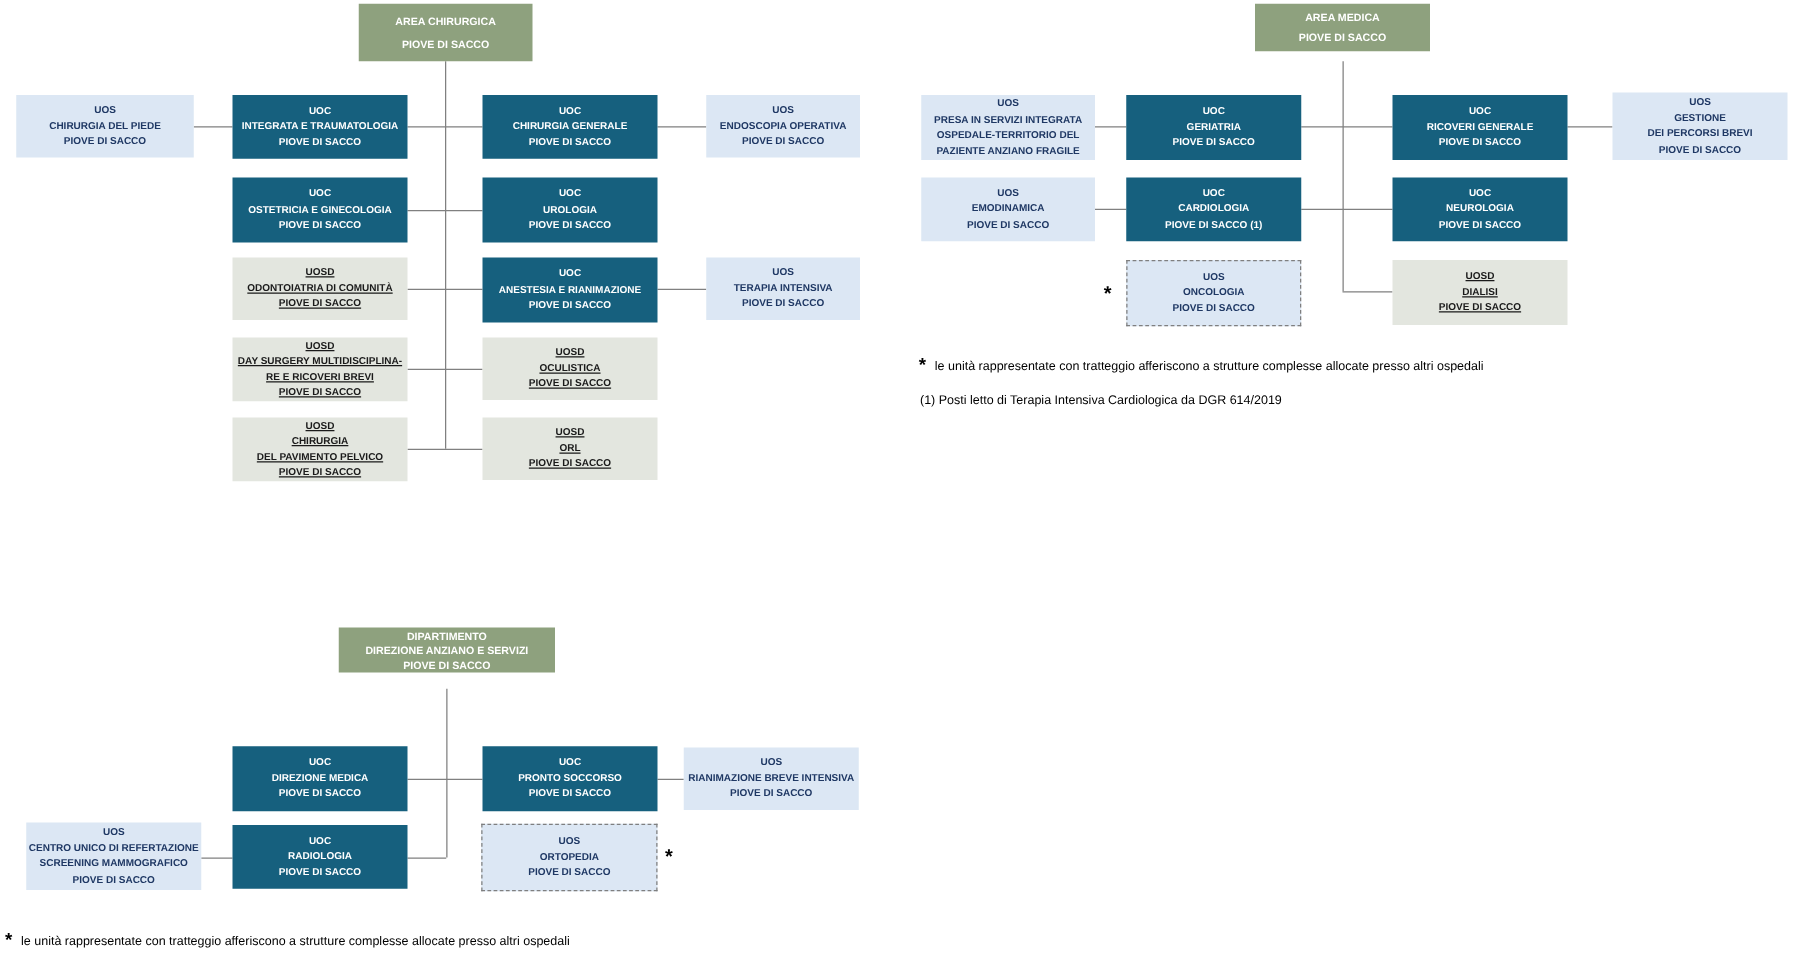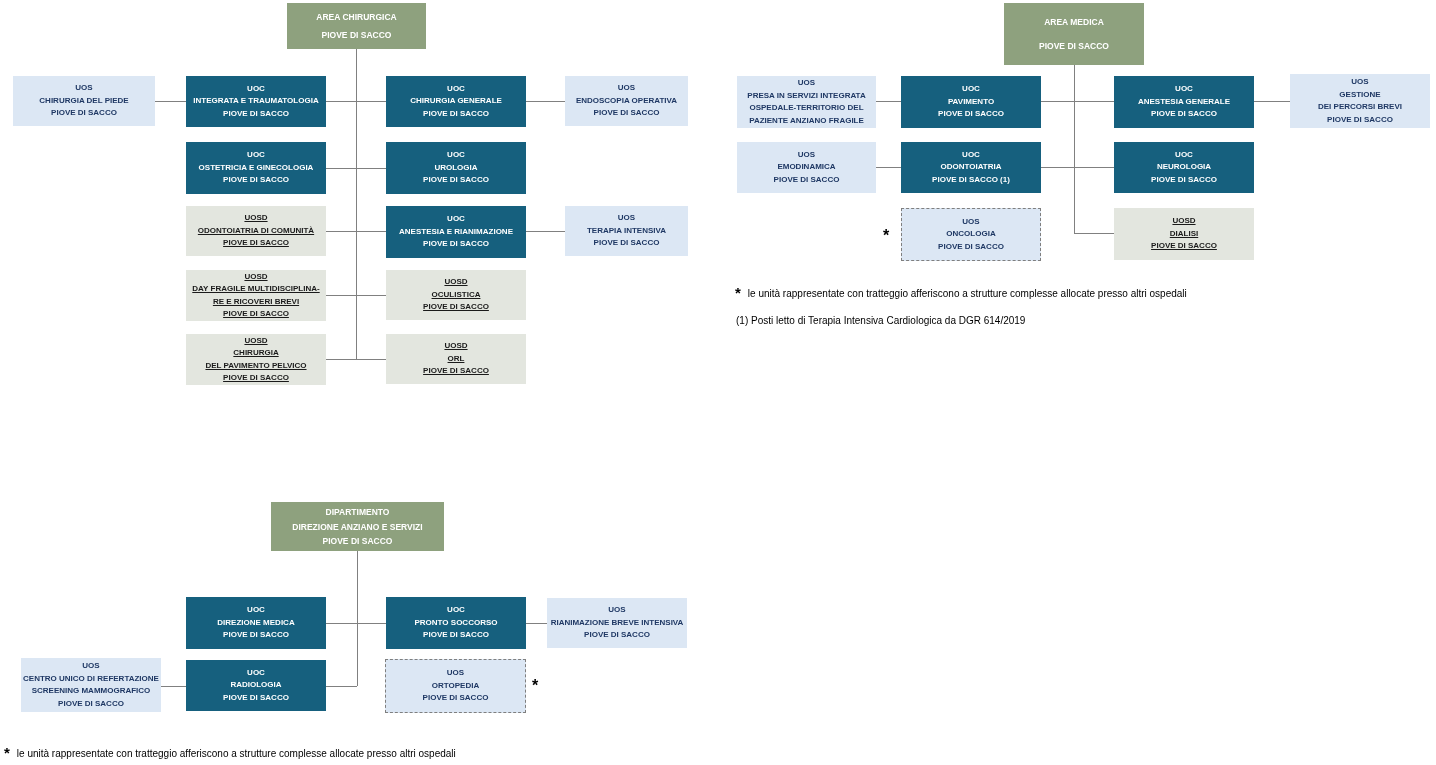--- a/index.html
+++ b/index.html
@@ -103,92 +103,92 @@
         <div class="bline">ANESTESIA E RIANIMAZIONE</div>
         <div class="bline">PIOVE DI SACCO</div>
       </div>
       <div class="node uos" style="left: 565px; top: 206px; width: 123px; height: 50px;">
         <div class="bline">UOS</div>
         <div class="bline">TERAPIA INTENSIVA</div>
         <div class="bline">PIOVE DI SACCO</div>
       </div>
       <div class="node uosd" style="left: 186px; top: 270px; width: 140px; height: 51px;">
         <div class="bline">UOSD</div>
-        <div class="bline">DAY FRAGILE MULTIDISCIPLINA-</div>
+        <div class="bline">DAY SURGERY MULTIDISCIPLINA-</div>
         <div class="bline">RE E RICOVERI BREVI</div>
         <div class="bline">PIOVE DI SACCO</div>
       </div>
       <div class="node uosd" style="left: 386px; top: 270px; width: 140px; height: 50px;">
         <div class="bline">UOSD</div>
         <div class="bline">OCULISTICA</div>
         <div class="bline">PIOVE DI SACCO</div>
       </div>
       <div class="node uosd" style="left: 186px; top: 334px; width: 140px; height: 51px;">
         <div class="bline">UOSD</div>
         <div class="bline">CHIRURGIA</div>
         <div class="bline">DEL PAVIMENTO PELVICO</div>
         <div class="bline">PIOVE DI SACCO</div>
       </div>
       <div class="node uosd" style="left: 386px; top: 334px; width: 140px; height: 50px;">
         <div class="bline">UOSD</div>
         <div class="bline">ORL</div>
         <div class="bline">PIOVE DI SACCO</div>
       </div>
-      <div class="node header" style="left: 1004px; top: 3px; width: 140px; height: 62px;">
+      <div class="node header" style="left: 1004px; top: 3px; width: 140px; height: 38px;">
         <div class="bline">AREA MEDICA</div>
         <div class="bline">PIOVE DI SACCO</div>
       </div>
       <div class="node uos" style="left: 737px; top: 76px; width: 139px; height: 52px;">
         <div class="bline">UOS</div>
         <div class="bline">PRESA IN SERVIZI INTEGRATA</div>
         <div class="bline">OSPEDALE-TERRITORIO DEL</div>
         <div class="bline">PAZIENTE ANZIANO FRAGILE</div>
       </div>
       <div class="node uoc" style="left: 901px; top: 76px; width: 140px; height: 52px;">
         <div class="bline">UOC</div>
-        <div class="bline">PAVIMENTO</div>
+        <div class="bline">GERIATRIA</div>
         <div class="bline">PIOVE DI SACCO</div>
       </div>
       <div class="node uoc" style="left: 1114px; top: 76px; width: 140px; height: 52px;">
         <div class="bline">UOC</div>
-        <div class="bline">ANESTESIA GENERALE</div>
+        <div class="bline">RICOVERI GENERALE</div>
         <div class="bline">PIOVE DI SACCO</div>
       </div>
       <div class="node uos" style="left: 1290px; top: 74px; width: 140px; height: 54px;">
         <div class="bline">UOS</div>
         <div class="bline">GESTIONE</div>
         <div class="bline">DEI PERCORSI BREVI</div>
         <div class="bline">PIOVE DI SACCO</div>
       </div>
       <div class="node uos" style="left: 737px; top: 142px; width: 139px; height: 51px;">
         <div class="bline">UOS</div>
         <div class="bline">EMODINAMICA</div>
         <div class="bline">PIOVE DI SACCO</div>
       </div>
       <div class="node uoc" style="left: 901px; top: 142px; width: 140px; height: 51px;">
         <div class="bline">UOC</div>
-        <div class="bline">ODONTOIATRIA</div>
+        <div class="bline">CARDIOLOGIA</div>
         <div class="bline">PIOVE DI SACCO (1)</div>
       </div>
       <div class="node uoc" style="left: 1114px; top: 142px; width: 140px; height: 51px;">
         <div class="bline">UOC</div>
         <div class="bline">NEUROLOGIA</div>
         <div class="bline">PIOVE DI SACCO</div>
       </div>
       <div class="node uos-dashed" style="left: 901px; top: 208px; width: 140px; height: 53px;">
         <div class="bline">UOS</div>
         <div class="bline">ONCOLOGIA</div>
         <div class="bline">PIOVE DI SACCO</div>
       </div>
       <div class="node uosd" style="left: 1114px; top: 208px; width: 140px; height: 52px;">
         <div class="bline">UOSD</div>
         <div class="bline">DIALISI</div>
         <div class="bline">PIOVE DI SACCO</div>
       </div>
-      <div class="node header" style="left: 271px; top: 502px; width: 173px; height: 49px;">
+      <div class="node header" style="left: 271px; top: 502px; width: 173px; height: 36px;">
         <div class="bline">DIPARTIMENTO</div>
         <div class="bline">DIREZIONE ANZIANO E SERVIZI</div>
         <div class="bline">PIOVE DI SACCO</div>
       </div>
       <div class="node uoc" style="left: 186px; top: 597px; width: 140px; height: 52px;">
         <div class="bline">UOC</div>
         <div class="bline">DIREZIONE MEDICA</div>
         <div class="bline">PIOVE DI SACCO</div>
       </div>
       <div class="node uoc" style="left: 386px; top: 597px; width: 140px; height: 52px;">

